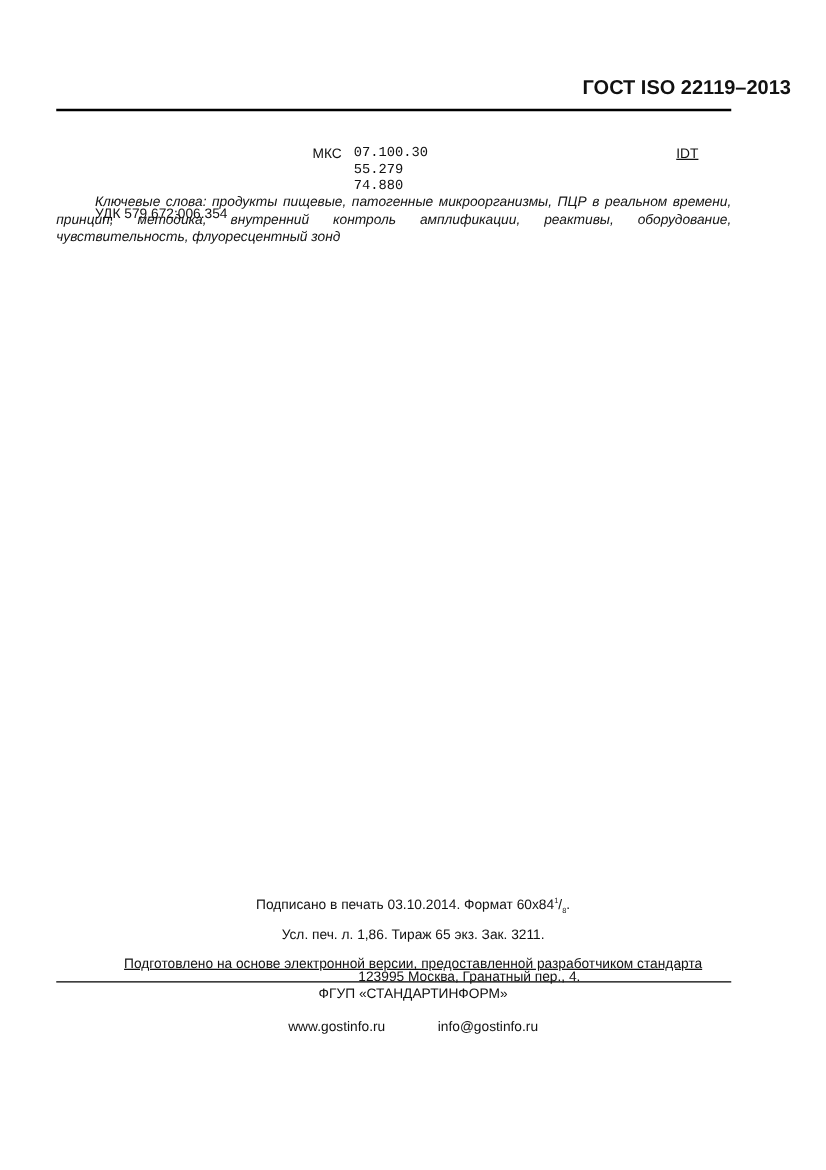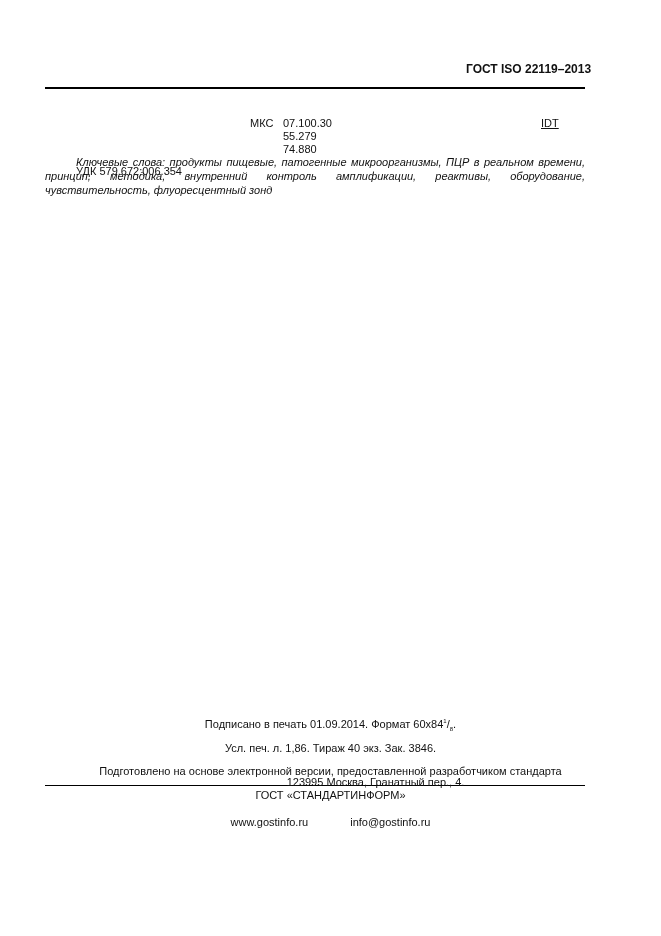--- a/index.html
+++ b/index.html
@@ -1,33 +1,33 @@
 <!DOCTYPE html>
 <html><head>
   <meta charset="utf-8">
   <style>
     html, body { margin: 0; padding: 0; background: #ffffff; }
     body { width: 661px; height: 936px; position: relative; overflow: hidden;
            font-family: "Liberation Sans", sans-serif; color: #111; font-size: 11px; }
     .abs { position: absolute; white-space: nowrap; }
-    .header-code { left: 466px; top: 62px; font-weight: bold; font-size: 12px; }
+    .header-code { left: 466px; top: 62px; font-weight: bold; font-size: 16px; }
     .rule-top { position: absolute; left: 45px; top: 87px; width: 540px; height: 2px; background: #000; }
     .udk { left: 76px; top: 117px; margin-top: 48px; }
     .mks-label { left: 250px; top: 117px; text-align: right; }
     .mks-codes { left: 283px; top: 117px; line-height: 13px; }
-    .mks-codes div { height: 13px; }
+    .mks-codes div { height: 13px; font-family: Liberation Mono, monospace; }
     .idt { left: 541px; top: 117px; text-decoration: underline; }
     .keywords { position: absolute; left: 45px; top: 155px; width: 540px; line-height: 14px;
                 text-align: justify; text-indent: 31px; font-style: italic; }
     .imprint { left: 0; width: 661px; text-align: center; }
     .sign { top: 718px; }
     .sign sup { font-size: 6px; }
     .sign sub { font-size: 6px; }
     .print { top: 742px; }
-    .prepared { top: 765px; }
+    .prepared { top: 765px; text-decoration: underline; }
     .rule-bottom { position: absolute; left: 45px; top: 785px; width: 540px; height: 1px; background: #000; }
     .pub { top: 789px; }
     .addr { top: 776px; padding-left: 45px; }
     .contacts { top: 816px; }
     .contacts span.gap { display: inline-block; width: 42px; }
   </style>
 </head>
 <body>
 
 <div class="abs header-code">ГОСТ ISO 22119–2013</div>
@@ -37,21 +37,21 @@
 <div class="abs mks-label">МКС</div>
 <div class="abs mks-codes">
   <div>07.100.30</div>
   <div>55.279</div>
   <div>74.880</div>
 </div>
 <div class="abs idt">IDT</div>
 
 <div class="keywords">Ключевые слова: продукты пищевые, патогенные микроорганизмы, ПЦР в реальном времени, принцип, методика, внутренний контроль амплификации, реактивы, оборудование, чувствительность, флуоресцентный зонд</div>
 
-<div class="abs imprint sign"><span>Подписано в печать 01.09.2014. Формат 60x84</span><sup>1</sup>/<sub>8</sub><span>.</span></div>
-<div class="abs imprint print">Усл. печ. л. 1,86. Тираж  40 экз. Зак. 3846.</div>
+<div class="abs imprint sign"><span>Подписано в печать 03.10.2014. Формат 60x84</span><sup>1</sup>/<sub>8</sub><span>.</span></div>
+<div class="abs imprint print">Усл. печ. л. 1,86. Тираж  65 экз. Зак. 3211.</div>
 <div class="abs imprint prepared">Подготовлено на основе электронной версии, предоставленной разработчиком стандарта</div>
 
 <div class="rule-bottom"></div>
 
-<div class="abs imprint pub">ГОСТ «СТАНДАРТИНФОРМ»</div>
+<div class="abs imprint pub">ФГУП «СТАНДАРТИНФОРМ»</div>
 <div class="abs imprint addr">123995 Москва, Гранатный пер., 4.</div>
 <div class="abs imprint contacts"><span>www.gostinfo.ru</span><span class="gap"></span><span>info@gostinfo.ru</span></div>
 
 </body></html>

